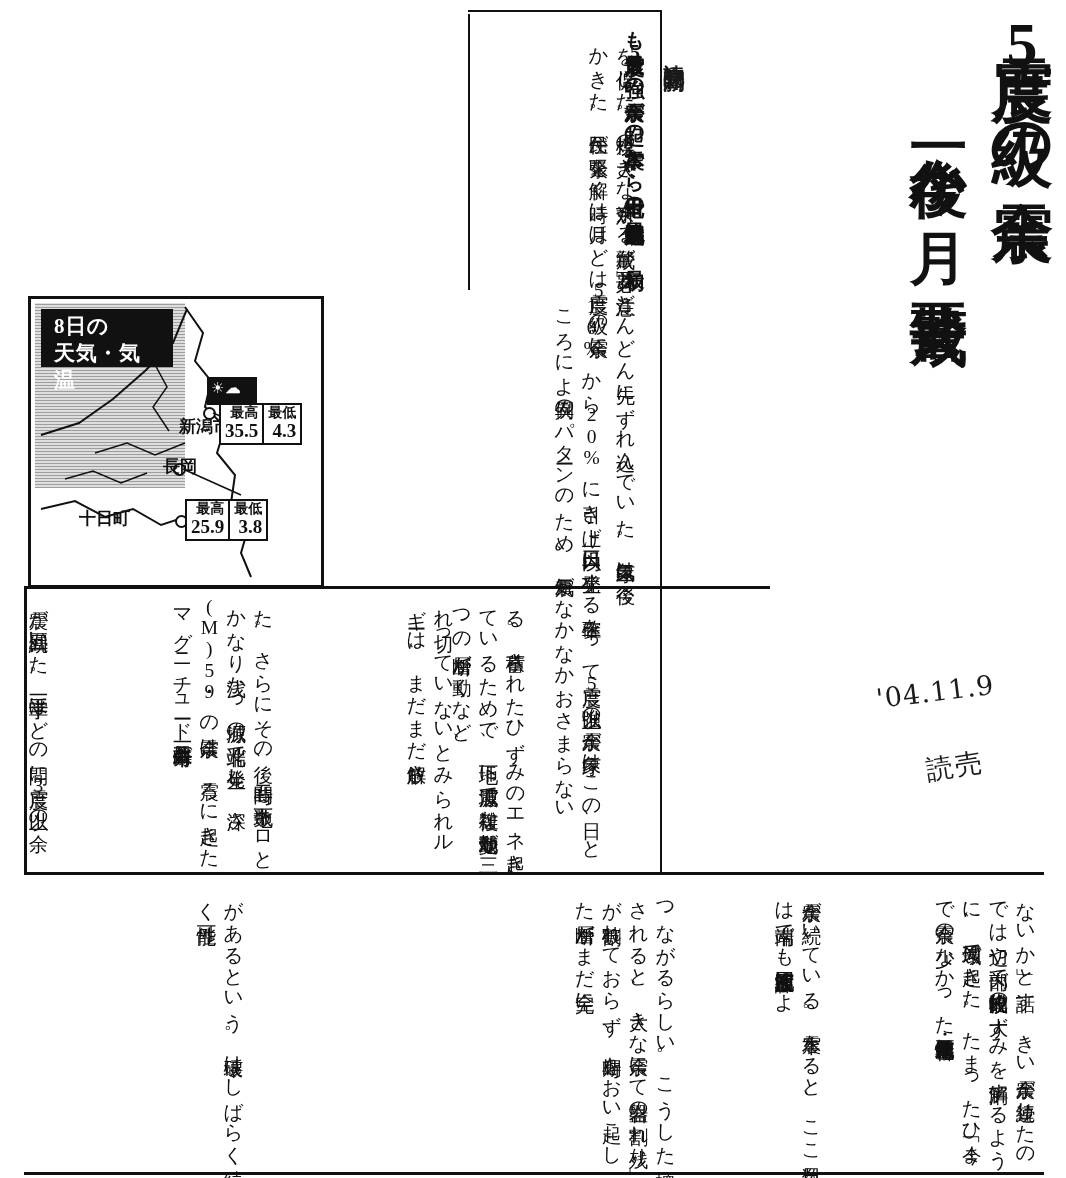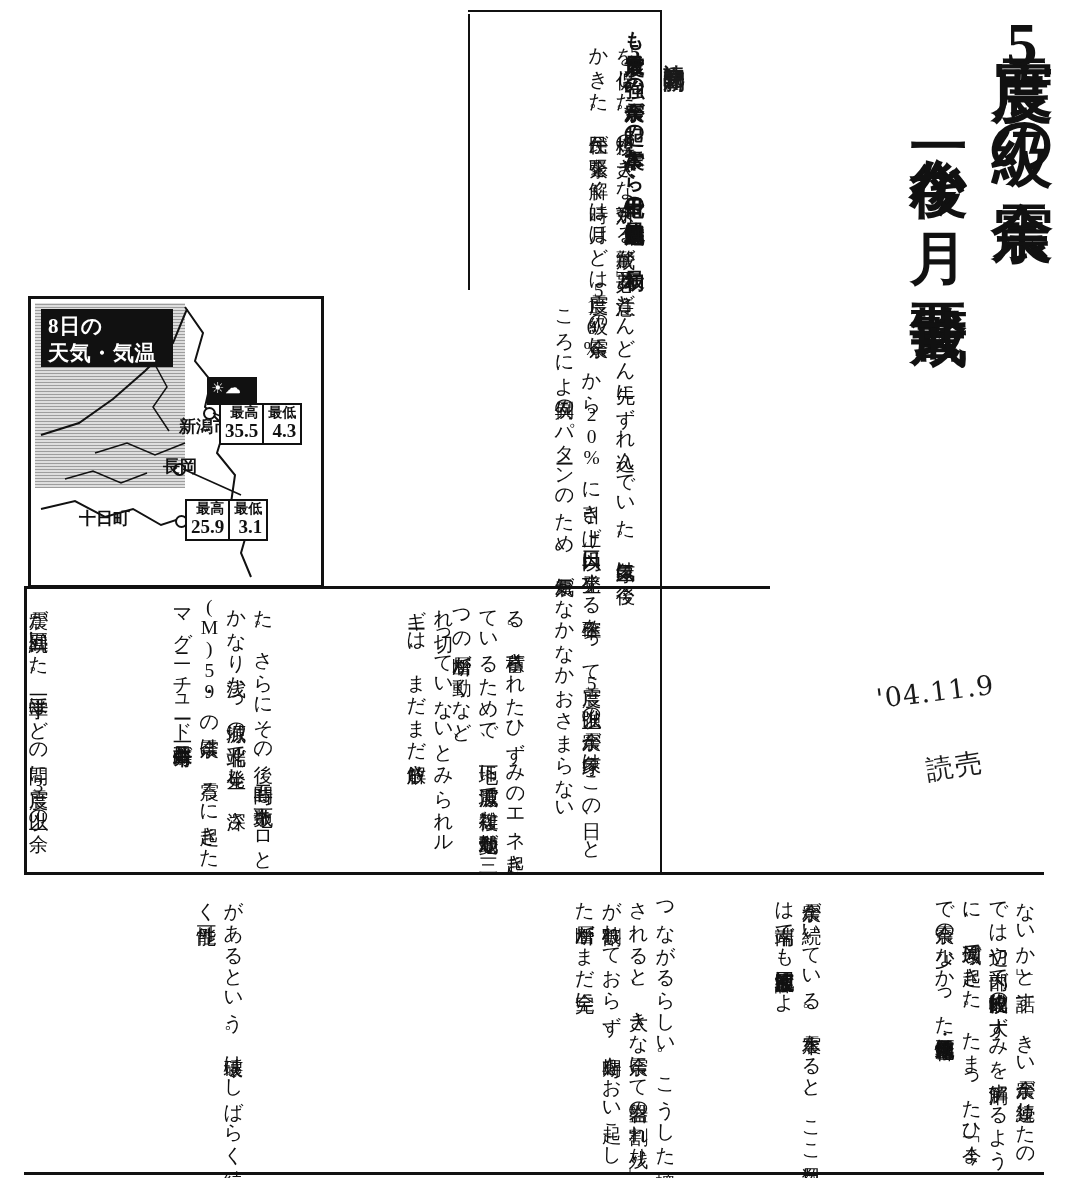--- a/index.html
+++ b/index.html
@@ -107,21 +107,21 @@
     position: absolute;
     left: 6px;
     top: 6px;
     width: 132px;
     height: 58px;
     background: #111;
     color: #fff;
     font-size: 21px;
     font-weight: bold;
     line-height: 1.28;
-    padding: 4px 7px;
+    padding: 4px 13px;
     box-sizing: border-box;
     letter-spacing: 0.03em;
   }
   .sea {
     position: absolute;
     left: 0; top: 0;
     width: 150px; height: 185px;
     background:
       repeating-linear-gradient(0deg, #8c8c8c 0 1px, #d8d8d8 1px 3px);
     opacity: .85;
@@ -262,21 +262,21 @@
       </div>
 
       <div class="temp-box" style="left:150px; top:196px;">
         <div class="temp-cell">
           <span class="lbl">最高</span>
           <span class="val">25.9</span>
         </div>
         <div class="temp-sep"></div>
         <div class="temp-cell">
           <span class="lbl">最低</span>
-          <span class="val">3.1</span>
+          <span class="val">3.8</span>
         </div>
       </div>
 
     </div>
   </div>
 
   <div class="handwrite" style="left:876px; top:676px;">'04.11.9</div>
   <div class="handwrite2" style="left:926px; top:748px;">読売</div>
 
 </div>

